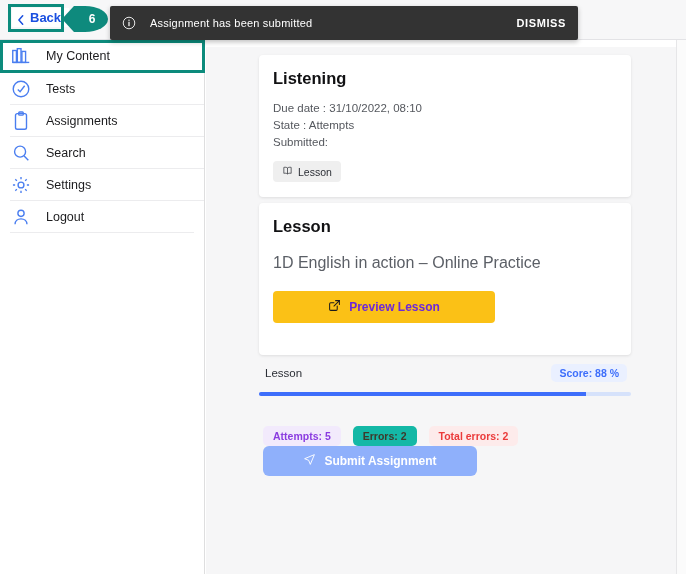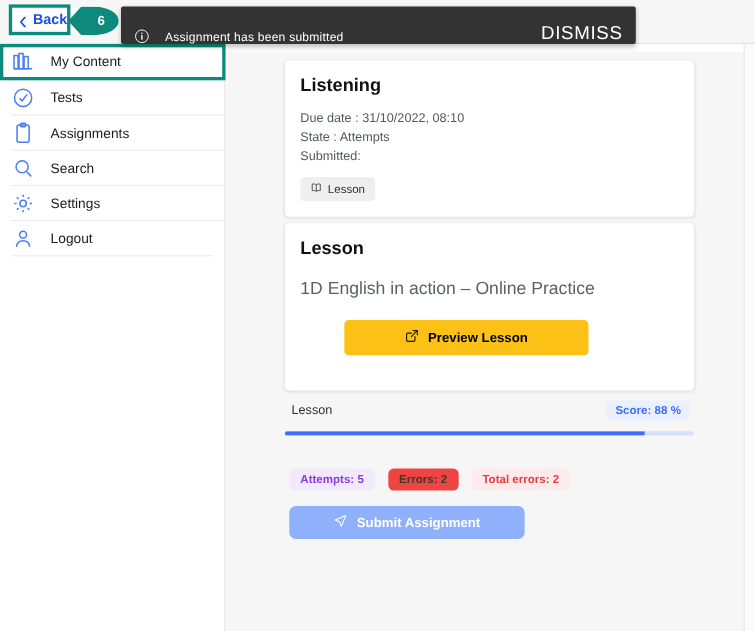--- a/index.html
+++ b/index.html
@@ -47,31 +47,31 @@
     left: 213px; top: 273px; width: 44px; height: 26px;
     background: #0e8a7d;
     clip-path: polygon(100% 50%, 74% 0%, 0% 0%, 0% 100%, 74% 100%);
     padding-right: 12px;
   }
 
   
   .toast {
     position: absolute; left: 110px; top: 6px; width: 468px; height: 34px;
     background: #333333; border-radius: 2px;
-    display: flex; align-items: flex-end; padding: 0 12px;
+    display: flex; align-items: center; padding: 0 12px;
     box-shadow: 0 2px 5px rgba(0,0,0,.25);
     z-index: 6;
   }
   .toast-icon { width: 14px; height: 14px; flex: 0 0 auto; }
   .toast-msg {
     color: #ffffff; font-size: 11px; margin-left: 14px; flex: 1 1 auto;
     letter-spacing: .2px;
   }
   .toast-dismiss {
-    color: #ffffff; font-size: 17px; font-weight: 400; letter-spacing: .6px;
+    color: #ffffff; font-size: 11px; font-weight: 700; letter-spacing: .6px;
   }
 
   
   .sidebar {
     position: absolute; left: 0; top: 40px; width: 205px; height: 534px;
     background: #ffffff; border-right: 1px solid #dededf;
   }
   .nav-item {
     position: relative; height: 32px; display: flex; align-items: center;
     padding: 0 0 0 10px; margin: 0 0 0 0;
@@ -128,21 +128,21 @@
   }
   .chip-lesson svg { width: 11px; height: 11px; }
 
   .lesson-desc {
     font-size: 16px; color: #5b5f66; padding: 0 0 0 14px; margin-top: 18px;
   }
   .preview-btn {
     position: absolute; left: 14px; top: 88px; width: 222px; height: 32px;
     background: #fbc116; border-radius: 4px;
     display: flex; align-items: center; justify-content: center; gap: 8px;
-    color: #000000; font-size: 12px; font-weight: 600; margin-left: 40px;
+    color: #6d28d9; font-size: 12px; font-weight: 600;
   }
   .preview-btn svg { width: 13px; height: 13px; }
 
   
   .result-block { position: absolute; left: 53px; width: 372px; }
   #result-lesson { top: 316px; }
   #result-overall { top: 528px; border-top: 1px solid #e6e6e8; padding-top: 8px; }
 
   .result-row {
     display: flex; align-items: center; justify-content: space-between;
@@ -157,25 +157,25 @@
     position: relative; height: 4px; width: 372px; margin-top: 9px;
     background: #d6e2fb; border-radius: 2px; overflow: hidden;
   }
   .pbar-fill { position: absolute; left: 0; top: 0; height: 100%; background: #3d6efb; }
 
   .chips-row { display: flex; gap: 12px; margin-top: 30px; padding-left: 4px; }
   .stat-chip {
     font-size: 10.5px; font-weight: 700; padding: 4px 10px; border-radius: 5px;
   }
   .chip-attempts { background: #f2eafc; color: #8b3ce0; }
-  .chip-errors   { background: #ef4444; color: #3e3a2c; }
+  .chip-errors   { background: #14b8a6; color: #3e3a2c; }
   .chip-total    { background: #fdebeb; color: #eb3b3b; }
 
   .submit-btn {
-    margin-top: 14px; margin-left: 4px; width: 214px; height: 30px;
+    margin-left: 4px; width: 214px; height: 30px;
     background: #8fb0fb; border-radius: 6px;
     display: flex; align-items: center; justify-content: center; gap: 8px;
     color: #ffffff; font-size: 12px; font-weight: 600;
   }
   .submit-btn svg { width: 13px; height: 13px; }
 </style>
 </head>
 <body>
 
 <div id="app">

